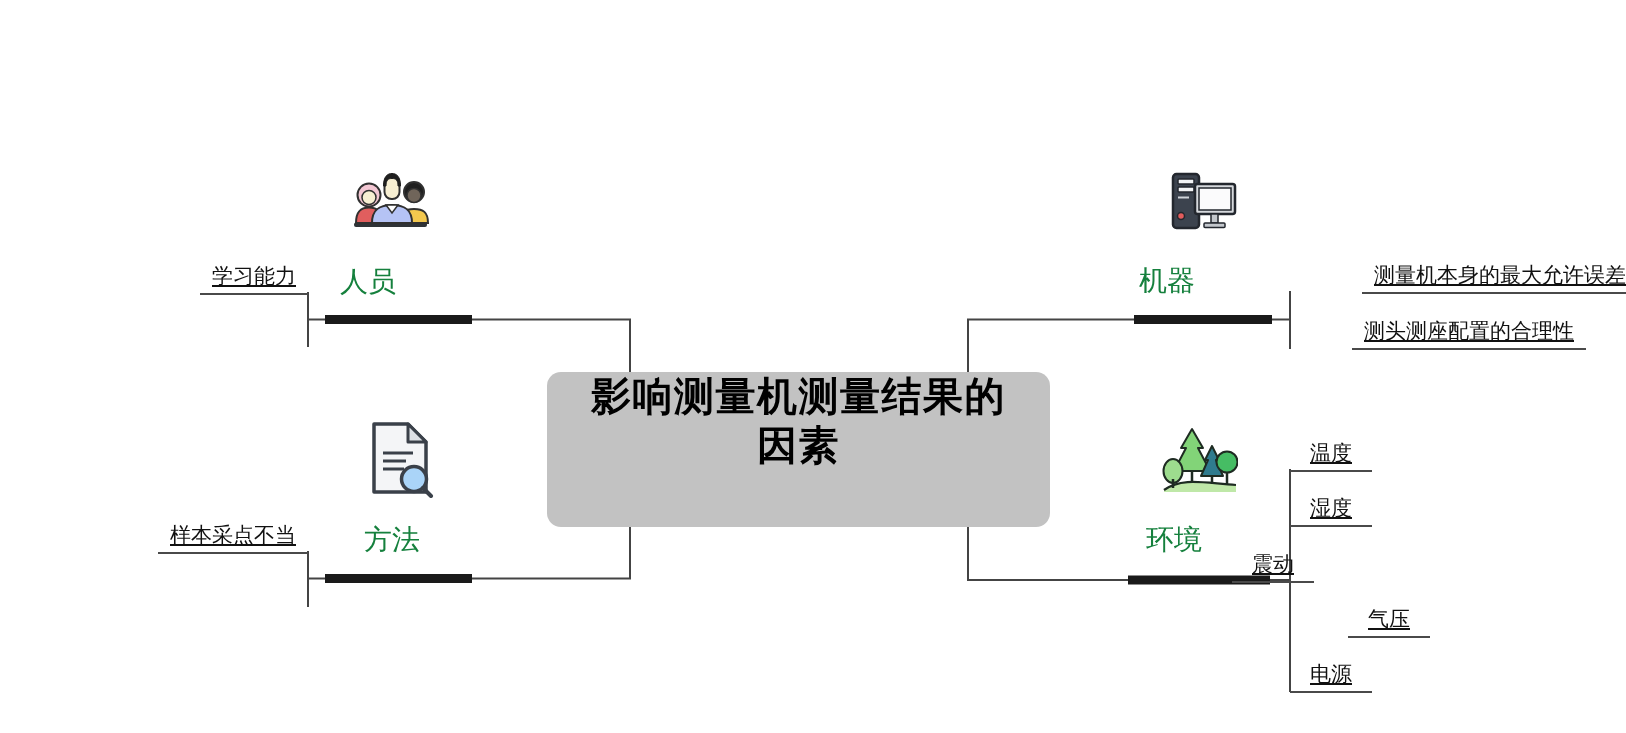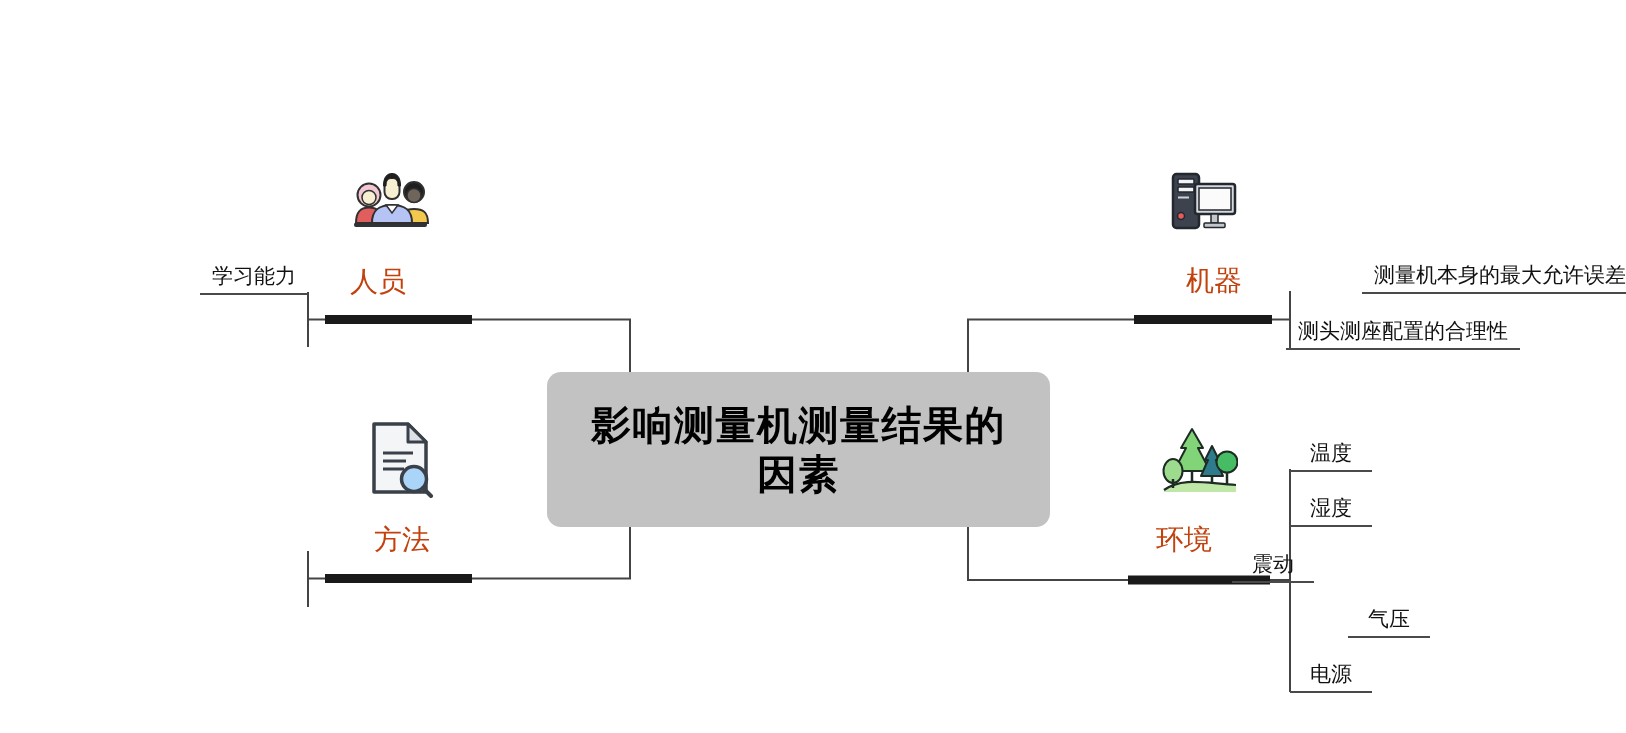--- a/index.html
+++ b/index.html
@@ -6,34 +6,34 @@
   .canvas{
     position:relative;width:1626px;height:733px;background:#ffffff;
     font-family:"Liberation Sans","DejaVu Sans",sans-serif;color:#111;overflow:hidden;
   }
   .links{position:absolute;left:0;top:0;z-index:1;}
   .thin{fill:none;stroke:#444444;stroke-width:2;}
   .thick{fill:none;stroke:#1a1a1a;stroke-width:9;}
   .root-topic{
     position:absolute;left:547px;top:372px;width:503px;height:155px;
     background:#c2c2c2;border-radius:14px;z-index:2;
-    display:flex;align-items:center;justify-content:center;
+    display:flex;justify-content:center;
   }
   .root-title{
     width:430px;text-align:center;font-size:40px;line-height:49px;
     font-weight:700;color:#000;letter-spacing:1.5px;word-break:break-all;
   }
   .branch-label{
-    position:absolute;width:76px;height:32px;text-align:center;
-    font-size:28px;line-height:32px;color:#c2410c;z-index:2;white-space:nowrap;
+    position:absolute;width:76px;height:32px;text-align:left;
+    font-size:28px;line-height:32px;color:#15803d;z-index:2;white-space:nowrap;
   }
   .leaf{
     position:absolute;z-index:2;font-size:21px;line-height:24px;
     padding:2px 12px 5px 12px;border-bottom:2px solid #4a4a4a;
-    color:#111;white-space:nowrap;text-align:center;
+    color:#111;white-space:nowrap;text-align:center;text-decoration:underline;
   }
   .leaf.env{min-width:58px;}
   .icon{position:absolute;z-index:2;}
 </style>
 </head>
 <body>
 
 <div class="canvas">
 
   <svg class="links" width="1626" height="733" aria-hidden="true">
@@ -84,34 +84,35 @@
     <rect x="14" y="2" width="26" height="54" rx="3.5" fill="#3c434e" stroke="#23272e" stroke-width="2.5"></rect>
     <rect x="19" y="7" width="16" height="5" rx="1" fill="#f2f3f5" stroke="#23272e" stroke-width="1.5"></rect>
     <rect x="19" y="15" width="16" height="5" rx="1" fill="#f2f3f5" stroke="#23272e" stroke-width="1.5"></rect>
     <line x1="19" y1="25.5" x2="30" y2="25.5" stroke="#cfd3d8" stroke-width="2"></line>
     <circle cx="22" cy="44" r="3.5" fill="#e25c5c" stroke="#23272e" stroke-width="1.5"></circle>
     <rect x="36" y="12" width="40" height="30" rx="2.5" fill="#d6d9dd" stroke="#23272e" stroke-width="2.5"></rect>
     <rect x="40" y="16" width="32" height="22" fill="#fbfbfc" stroke="#23272e" stroke-width="1.5"></rect>
     <rect x="52" y="42" width="7" height="9" fill="#c3c7cc" stroke="#23272e" stroke-width="1.5"></rect>
     <rect x="45" y="51" width="21" height="4.5" rx="1" fill="#c3c7cc" stroke="#23272e" stroke-width="1.5"></rect>
   </svg>
-  <div class="branch-label" style="left:1176px;top:265px">机器</div>
+  <div class="branch-label" style="left:1139px;top:265px">机器</div>
   <div class="leaf" style="left:1362px;top:261px">测量机本身的最大允许误差</div>
-  <div class="leaf" style="left:1286px;top:317px">测头测座配置的合理性</div>
+  <div class="leaf" style="left:1352px;top:317px">测头测座配置的合理性</div>
 
   <svg class="icon" style="left:368px;top:420px" width="66" height="78" viewBox="0 0 66 78">
     <path d="M6,4 H40 L58,22 V72 H6 Z" fill="#f4f5f7" stroke="#3a4049" stroke-width="3.5" stroke-linejoin="round"></path>
     <path d="M40,4 V22 H58 Z" fill="#dde0e5" stroke="#3a4049" stroke-width="3" stroke-linejoin="round"></path>
     <line x1="15" y1="33" x2="45" y2="33" stroke="#3a4049" stroke-width="3"></line>
     <line x1="15" y1="41" x2="38" y2="41" stroke="#3a4049" stroke-width="3"></line>
     <line x1="15" y1="49" x2="36" y2="49" stroke="#3a4049" stroke-width="3"></line>
     <circle cx="46" cy="59" r="12.5" fill="#aad4f8" stroke="#3a4049" stroke-width="3.5"></circle>
     <line x1="55" y1="68" x2="63" y2="76" stroke="#3a4049" stroke-width="4" stroke-linecap="round"></line>
   </svg>
   <div class="branch-label" style="left:364px;top:524px">方法</div>
+  <div class="leaf" style="right:1318px;top:521px">样本采点不当</div>
 
   <svg class="icon" style="left:1162px;top:426px" width="76" height="67" viewBox="0 0 76 67">
     <path d="M2,64 C20,51 42,57 74,59 L74,66 L2,66 Z" fill="#bfe8a8" stroke="none"></path>
     <path d="M30,3 L19,22 L24,22 L12,45 L48,45 L36,22 L41,22 Z" fill="#82d478" stroke="#1e2b22" stroke-width="2" stroke-linejoin="round"></path>
     <line x1="30" y1="45" x2="30" y2="56" stroke="#1e2b22" stroke-width="2.5"></line>
     <path d="M50,20 L43,34 L46,34 L39,50 L61,50 L54,34 L57,34 Z" fill="#2f7b8e" stroke="#1e2b22" stroke-width="2" stroke-linejoin="round"></path>
     <line x1="50" y1="50" x2="50" y2="58" stroke="#1e2b22" stroke-width="2.5"></line>
     <circle cx="65" cy="36" r="10.5" fill="#46bd64" stroke="#1e2b22" stroke-width="2"></circle>
     <line x1="65" y1="46" x2="65" y2="58" stroke="#1e2b22" stroke-width="2.5"></line>
     <ellipse cx="11" cy="45" rx="9.5" ry="12" fill="#9ddc8e" stroke="#1e2b22" stroke-width="2"></ellipse>

